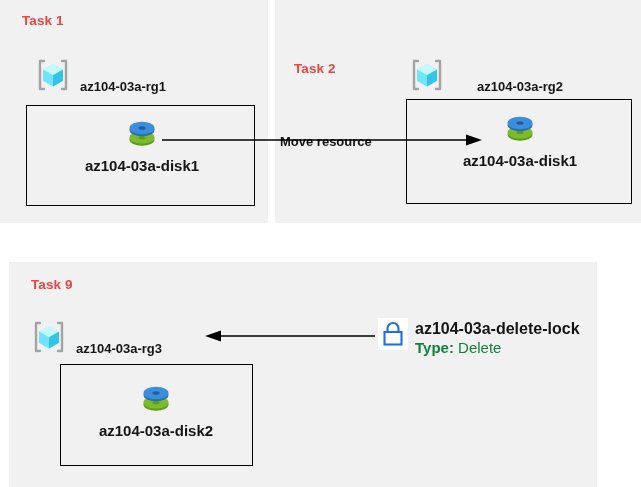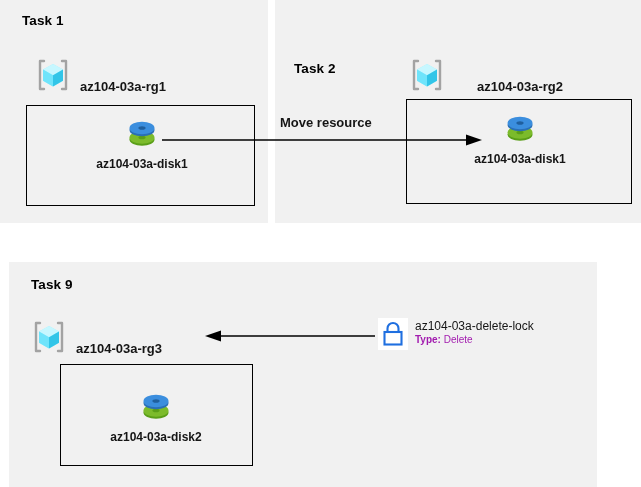--- a/index.html
+++ b/index.html
@@ -27,21 +27,21 @@
     background: #f1f1f1;
   }
   #panel-task1 { left: 0px;   top: 0px;   width: 268px; height: 223px; }
   #panel-task2 { left: 275px; top: 0px;   width: 366px; height: 223px; }
   #panel-task3 { left: 9px;   top: 262px; width: 588px; height: 225px; }
 
   .panel-title {
     position: absolute;
     font-size: 13.5px;
     font-weight: bold;
-    color: #000000;
+    color: #ef4444;
     letter-spacing: 0.1px;
     white-space: nowrap;
   }
   #title-task1 { left: 22px;  top: 13px; }
   #title-task2 { left: 294px; top: 13px; margin-top: 48px; }
   #title-task3 { left: 31px;  top: 277px; }
 
   
   .inner-box {
     position: absolute;
@@ -76,44 +76,44 @@
   
   .disk-group {
     position: absolute;
     display: flex;
     flex-direction: column;
     align-items: center;
     white-space: nowrap;
   }
   #disk-group-1 { left: 52px;  top: 115px; width: 180px; }
   #disk-group-2 { left: 430px; top: 110px; width: 180px; }
-  #disk-group-3 { left: 66px;  top: 388px; width: 180px; }
+  #disk-group-3 { left: 66px;  top: 380px; width: 180px; }
 
   .disk-icon { width: 40px; height: 40px; display: block; }
 
   .disk-label {
-    font-size: 12px;
+    font-size: 15px;
     font-weight: bold;
     color: #151515;
     margin-top: 2px;
   }
 
   
   .arrow-svg { position: absolute; overflow: visible; }
   #arrow-move   { left: 162px; top: 128px; width: 320px; height: 24px; }
   #arrow-lock   { left: 205px; top: 325px; width: 170px; height: 22px; }
 
   .arrow-label {
     position: absolute;
     font-size: 13px;
     font-weight: bold;
     color: #151515;
     white-space: nowrap;
   }
-  #label-move { left: 280px; top: 115px; }
+  #label-move { left: 280px; top: 134px; }
 
   
   #lock-row {
     position: absolute;
     left: 378px;
     top: 318px;
     display: flex;
     align-items: flex-start;
     gap: 7px;
     white-space: nowrap;
@@ -123,28 +123,28 @@
     width: 30px;
     height: 32px;
     display: flex;
     align-items: center;
     justify-content: center;
     flex: none;
   }
   .lock-icon { width: 26px; height: 28px; display: block; }
   .lock-text { line-height: 1.25; padding-top: 1px; }
   .lock-name {
-    font-size: 12px;
-    font-weight: normal;
+    font-size: 16px;
+    font-weight: bold;
     color: #151515;
     display: block;
   }
   .lock-type {
-    font-size: 10px;
-    color: #a21caf;
+    font-size: 15px;
+    color: #15803d;
     display: block;
   }
   .lock-type b { font-weight: bold; }
 </style>
 </head>
 <body>
 
 <div class="canvas">
 
   <div class="panel" id="panel-task1"></div>

